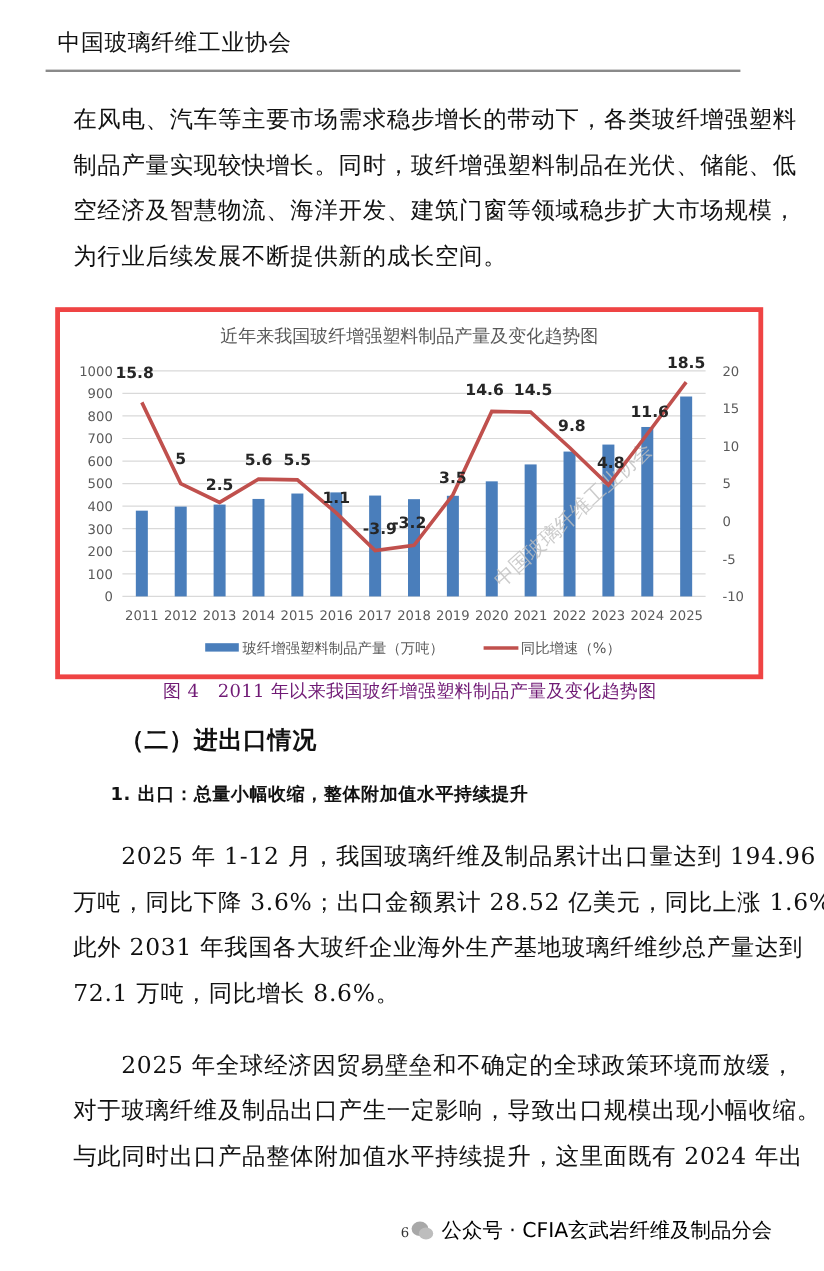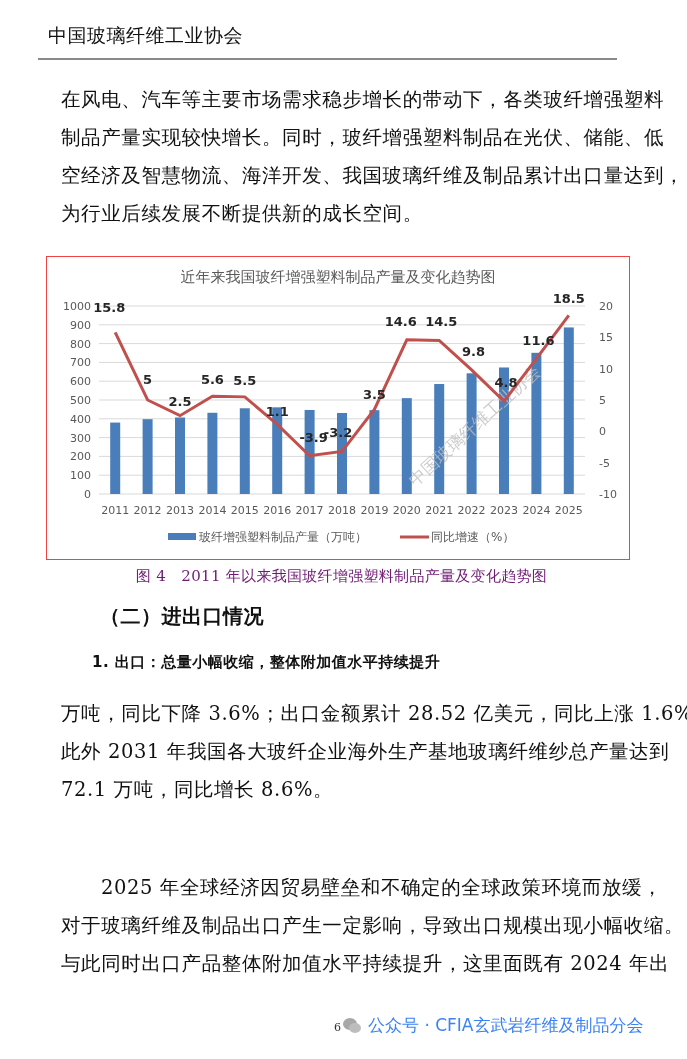--- a/index.html
+++ b/index.html
@@ -4,42 +4,42 @@
 <style>
   html, body { margin:0; padding:0; background:#ffffff; }
   body { width:687px; height:1059px; position:relative; overflow:hidden;
          font-family: "DejaVu Serif", "Liberation Serif", serif; color:#111; }
   .header { position:absolute; left:48px; right:72px; top:22px; height:28px;
             font-size:19px; display:flex; justify-content:space-between; align-items:center; letter-spacing:0.5px; }
   .rule-full { position:absolute; left:29px; top:57px; width:441px; height:1.5px; background:#8a8a8a; }
   .para { position:absolute; left:61px; width:600px; font-size:19.5px; line-height:38px; letter-spacing:0.6px; }
   .para .line { display:block; white-space:nowrap; }
   .indent { padding-left:40px; }
-  .chart-frame { position:absolute; left:46px; top:256px; width:582px; height:302px; border:1px solid #ef4444; background:#fff; }
+  .chart-frame { position:absolute; left:46px; top:256px; width:582px; height:302px; border:4px solid #ef4444; background:#fff; }
   .caption { position:absolute; left:0; width:683px; top:567px; text-align:center; font-size:15px; letter-spacing:0.3px; color:#701a75; }
   .h2 { position:absolute; left:100px; top:603px; font-size:20px; font-weight:bold; font-family:"DejaVu Sans","Liberation Sans",sans-serif; letter-spacing:0.5px; }
   .h3 { position:absolute; left:92px; top:653px; font-size:15px; font-weight:bold; font-family:"DejaVu Sans","Liberation Sans",sans-serif; letter-spacing:0.5px; }
   .page-no { position:absolute; left:334px; top:1021px; font-size:11px; color:#333; }
-  .watermark-footer { position:absolute; left:342px; top:1014px; font-size:17px; color:#3b82f6;
+  .watermark-footer { position:absolute; left:342px; top:1014px; font-size:17px; color:#000000;
            font-family:"DejaVu Sans","Liberation Sans",sans-serif; display:flex; align-items:center; gap:6px; }
   .wechat-icon { width:20px; height:18px; position:relative; }
   svg text { font-family: "DejaVu Sans","Liberation Sans",sans-serif; }
 </style>
 </head>
 <body>
 
 <div class="header">
   <span>中国玻璃纤维工业协会</span>
 </div>
 <div class="rule-full" style="left:38px;width:579px;top:58px;"></div>
 
 <div class="para" style="top:81px;">
   <span class="line">在风电、汽车等主要市场需求稳步增长的带动下，各类玻纤增强塑料</span>
   <span class="line">制品产量实现较快增长。同时，玻纤增强塑料制品在光伏、储能、低</span>
-  <span class="line">空经济及智慧物流、海洋开发、我国玻璃纤维及制品累计出口量达到，</span>
+  <span class="line">空经济及智慧物流、海洋开发、建筑门窗等领域稳步扩大市场规模，</span>
   <span class="line">为行业后续发展不断提供新的成长空间。</span>
 </div>
 
 <div class="chart-frame">
   <svg id="chart-svg" width="582" height="302" viewBox="0 0 582 302">
     <text id="chart-title" x="291" y="25" text-anchor="middle" font-size="15" fill="#595959">近年来我国玻纤增强塑料制品产量及变化趋势图</text>
     <g id="grid">
         <line x1="52" x2="538" y1="237" y2="237" stroke="#d9d9d9" stroke-width="1"></line>
         <line x1="52" x2="538" y1="218.2" y2="218.2" stroke="#d9d9d9" stroke-width="1"></line>
         <line x1="52" x2="538" y1="199.4" y2="199.4" stroke="#d9d9d9" stroke-width="1"></line>
@@ -139,20 +139,21 @@
     </g>
   </svg>
 </div>
 
 <div class="caption">图 4　2011 年以来我国玻纤增强塑料制品产量及变化趋势图</div>
 
 <div class="h2">（二）进出口情况</div>
 <div class="h3">1. 出口：总量小幅收缩，整体附加值水平持续提升</div>
 
 <div class="para" style="top:695px;">
+  <span class="line indent">2025 年 1-12 月，我国玻璃纤维及制品累计出口量达到 194.96</span>
   <span class="line">万吨，同比下降 3.6%；出口金额累计 28.52 亿美元，同比上涨 1.6%。</span>
   <span class="line">此外 2031 年我国各大玻纤企业海外生产基地玻璃纤维纱总产量达到</span>
   <span class="line">72.1 万吨，同比增长 8.6%。</span>
 </div>
 
 <div class="para" style="top:869px;">
   <span class="line indent">2025 年全球经济因贸易壁垒和不确定的全球政策环境而放缓，</span>
   <span class="line">对于玻璃纤维及制品出口产生一定影响，导致出口规模出现小幅收缩。</span>
   <span class="line">与此同时出口产品整体附加值水平持续提升，这里面既有 2024 年出</span>
 </div>

